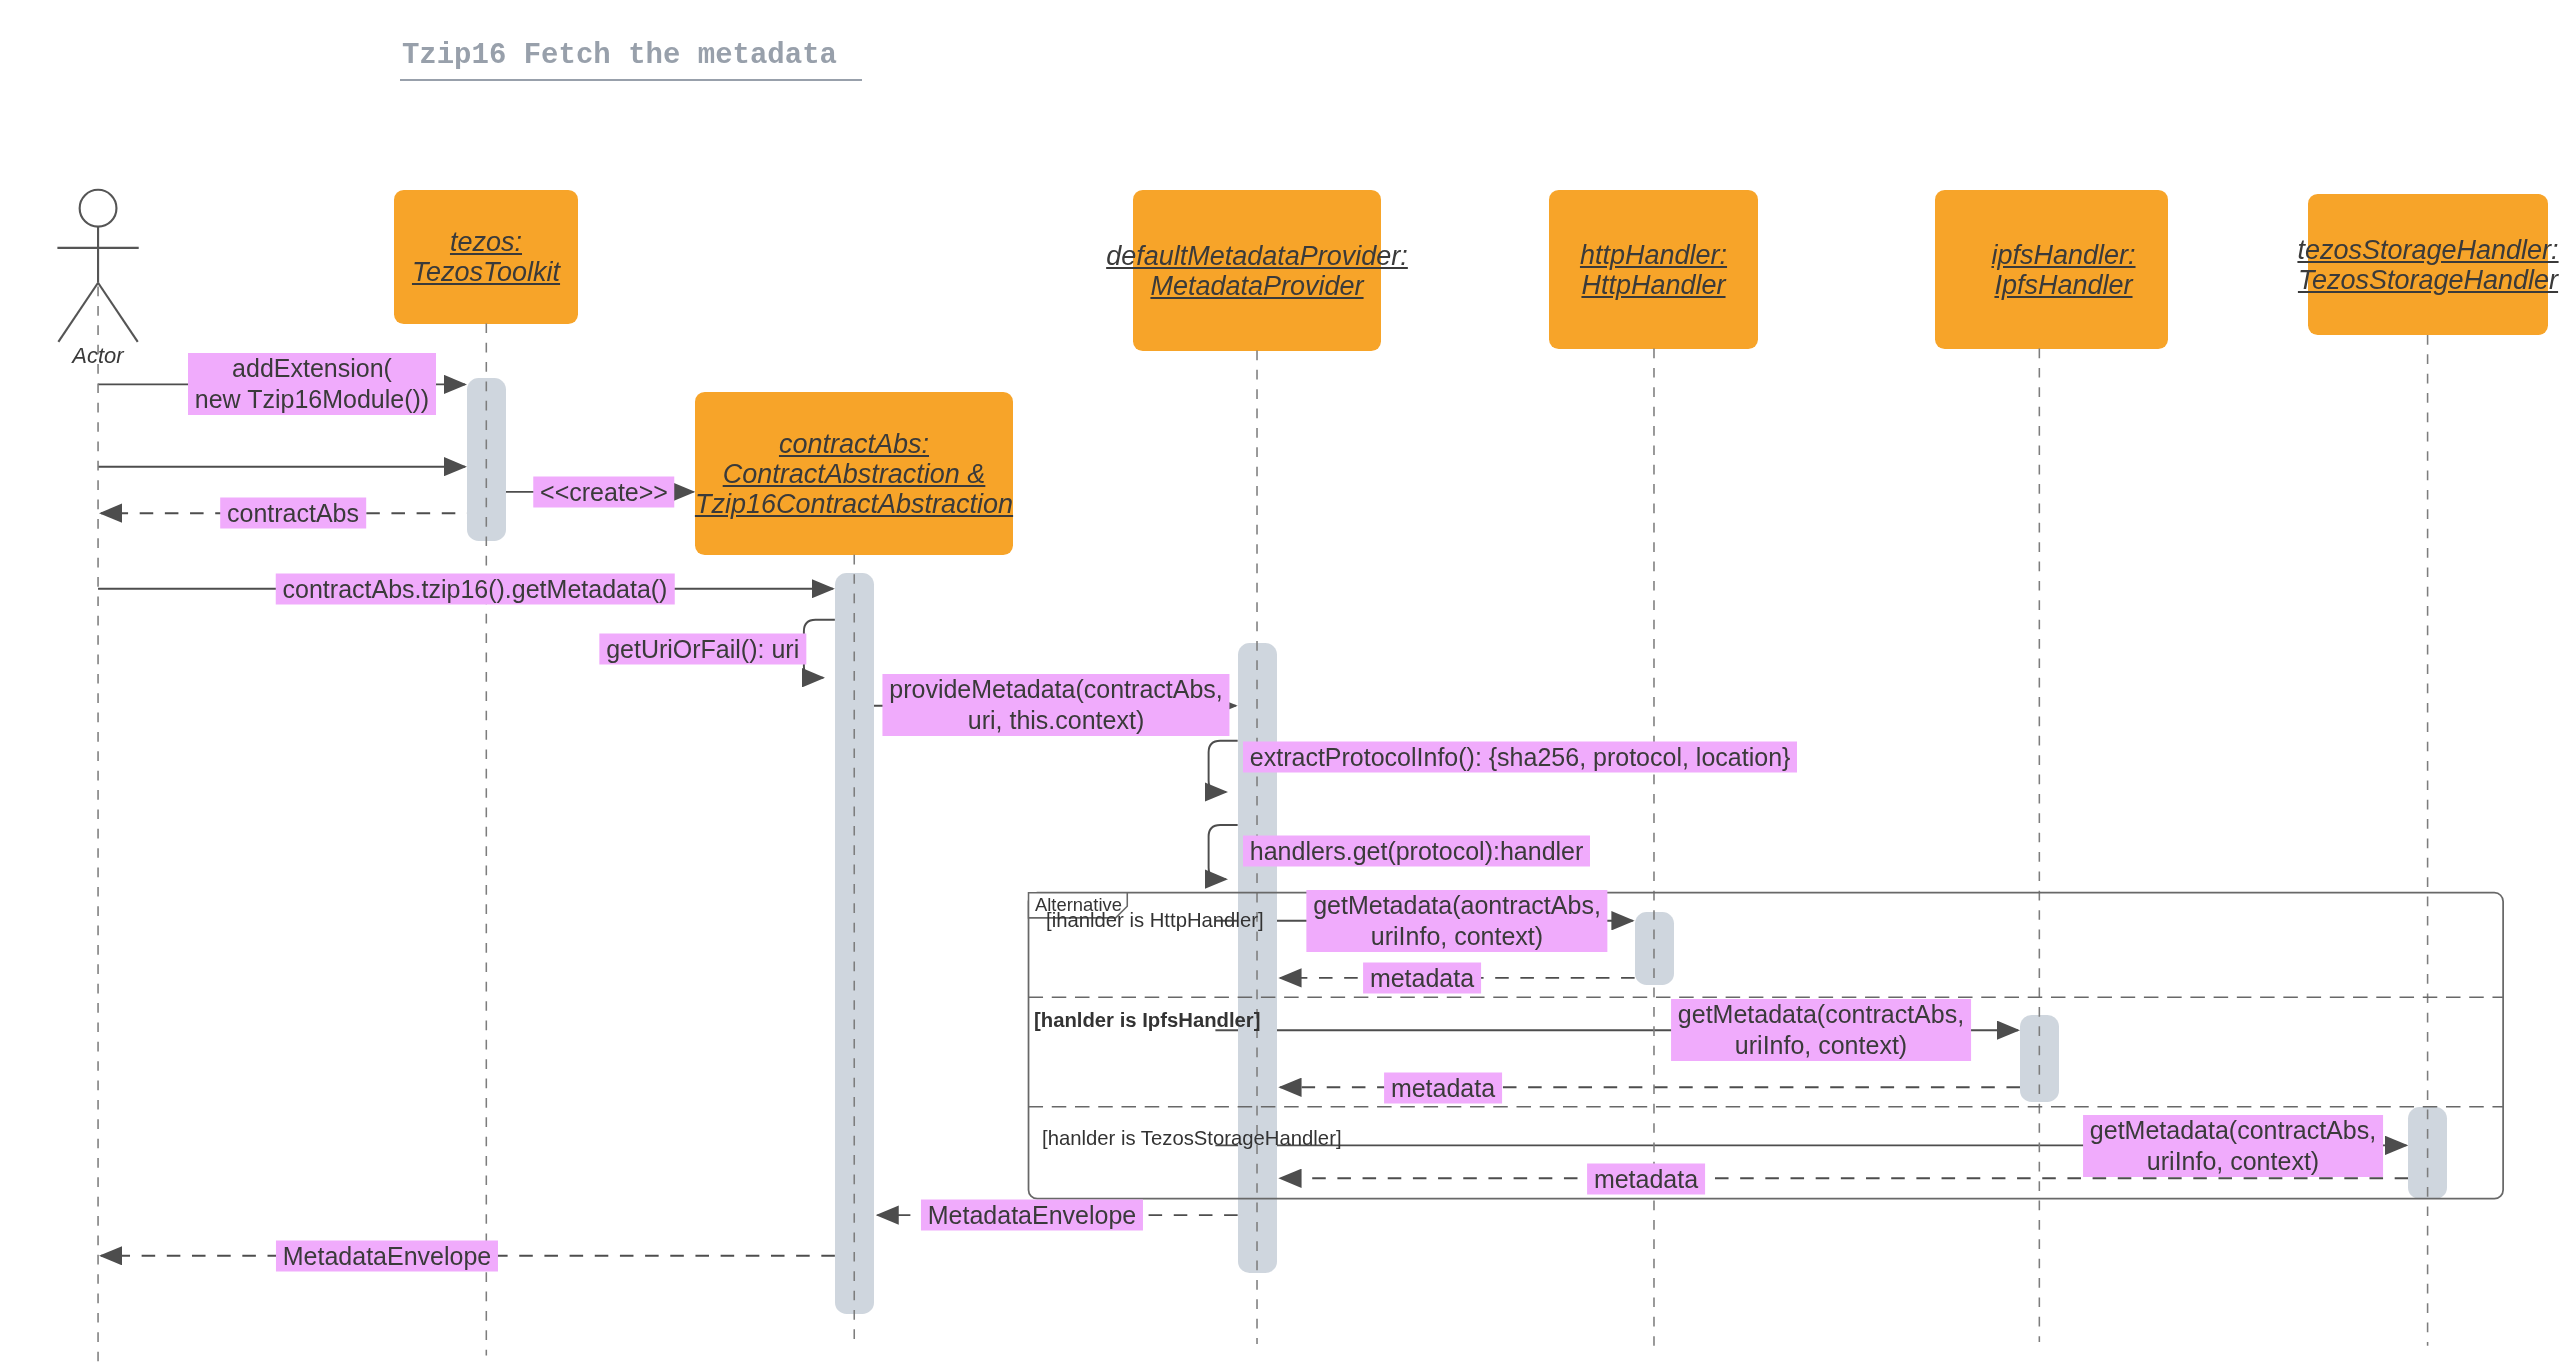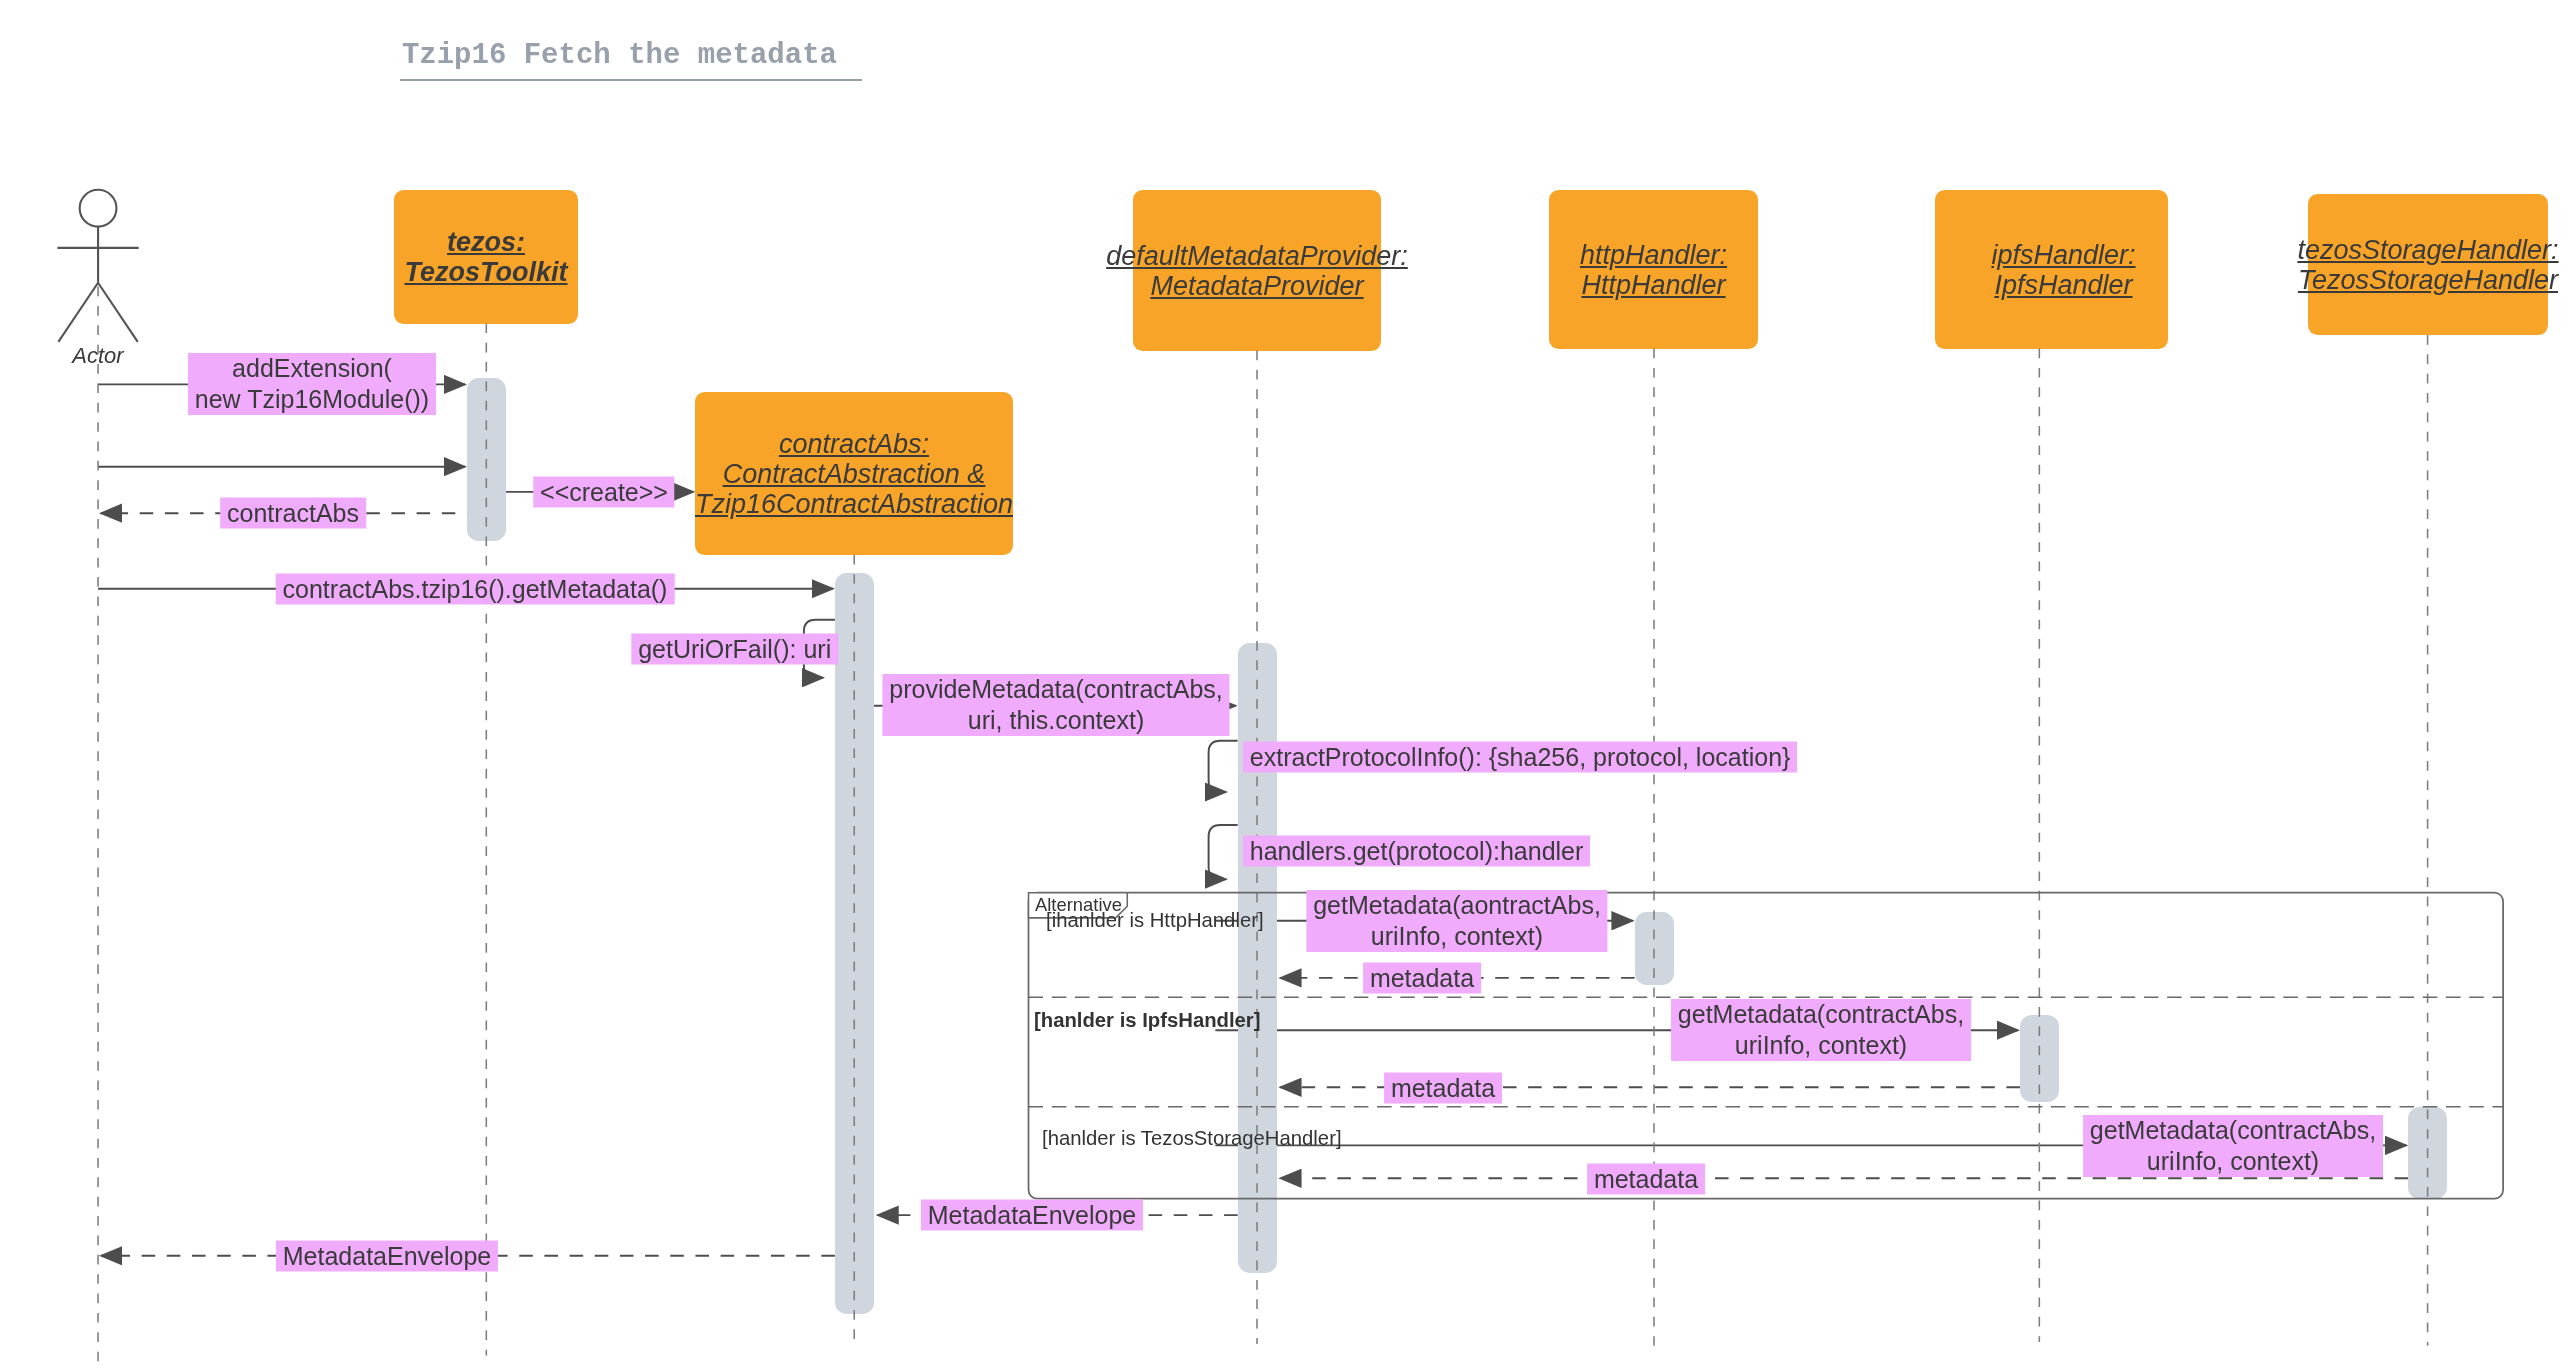--- a/index.html
+++ b/index.html
@@ -66,21 +66,21 @@
       <line x1="2086" y1="1123" x2="1322" y2="1123" stroke-dasharray="14,12" marker-end="url(#ah)"></line>
 
       <line x1="1255" y1="1183" x2="2485" y2="1183" marker-end="url(#ah)"></line>
       <line x1="2487" y1="1217" x2="1322" y2="1217" stroke-dasharray="14,12" marker-end="url(#ah)"></line>
 
       <line x1="1278" y1="1255" x2="906" y2="1255" stroke-dasharray="14,12" marker-end="url(#ah)"></line>
       <line x1="862" y1="1297" x2="104" y2="1297" stroke-dasharray="14,12" marker-end="url(#ah)"></line>
     </g>
   </svg>
 
-  <div class="pbox" style="left:394px;top:190px;width:184px;height:134px;font-weight:bold;">tezos:
+  <div class="pbox" style="left:394px;top:190px;width:184px;height:134px;">tezos:
 TezosToolkit</div>
   <div class="pbox" style="left:695px;top:392px;width:318px;height:163px;">contractAbs:
 ContractAbstraction &amp;
 Tzip16ContractAbstraction</div>
   <div class="pbox" style="left:1133px;top:190px;width:248px;height:161px;">defaultMetadataProvider:
 MetadataProvider</div>
   <div class="pbox" style="left:1549px;top:190px;width:209px;height:159px;">httpHandler:
 HttpHandler</div>
   <div class="pbox" style="left:1935px;top:190px;width:209px;height:159px;padding-left:24px;">ipfsHandler:
 IpfsHandler</div>
@@ -126,21 +126,21 @@
   <div class="alt-title" style="left:1035px;top:905px;">Alternative</div>
   <div class="guard" style="left:1046px;top:920px;">[ihanlder is HttpHandler]</div>
   <div class="guard" style="left:1034px;top:1020px;font-weight:bold;">[hanlder is IpfsHandler]</div>
   <div class="guard" style="left:1042px;top:1138px;">[hanlder is TezosStorageHandler]</div>
 
   <div class="msg" style="left:312px;top:384px;">addExtension(
 new Tzip16Module())</div>
   <div class="msg" style="left:257px;top:513px;margin-left:36px;">contractAbs</div>
   <div class="msg" style="left:604px;top:492px;">&lt;&lt;create&gt;&gt;</div>
   <div class="msg" style="left:475px;top:589px;">contractAbs.tzip16().getMetadata()</div>
-  <div class="msg right-anchor" style="left:838px;top:649px;">getUriOrFail(): uri</div>
+  <div class="msg right-anchor" style="left:806px;top:649px;">getUriOrFail(): uri</div>
   <div class="msg" style="left:1056px;top:705px;">provideMetadata(contractAbs,
 uri, this.context)</div>
   <div class="msg left-anchor" style="left:1243px;top:757px;">extractProtocolInfo(): {sha256, protocol, location}</div>
   <div class="msg left-anchor" style="left:1243px;top:851px;">handlers.get(protocol):handler</div>
   <div class="msg" style="left:1457px;top:921px;">getMetadata(aontractAbs,
 uriInfo, context)</div>
   <div class="msg" style="left:1422px;top:978px;">metadata</div>
   <div class="msg" style="left:1821px;top:1030px;">getMetadata(contractAbs,
 uriInfo, context)</div>
   <div class="msg" style="left:1443px;top:1088px;">metadata</div>

